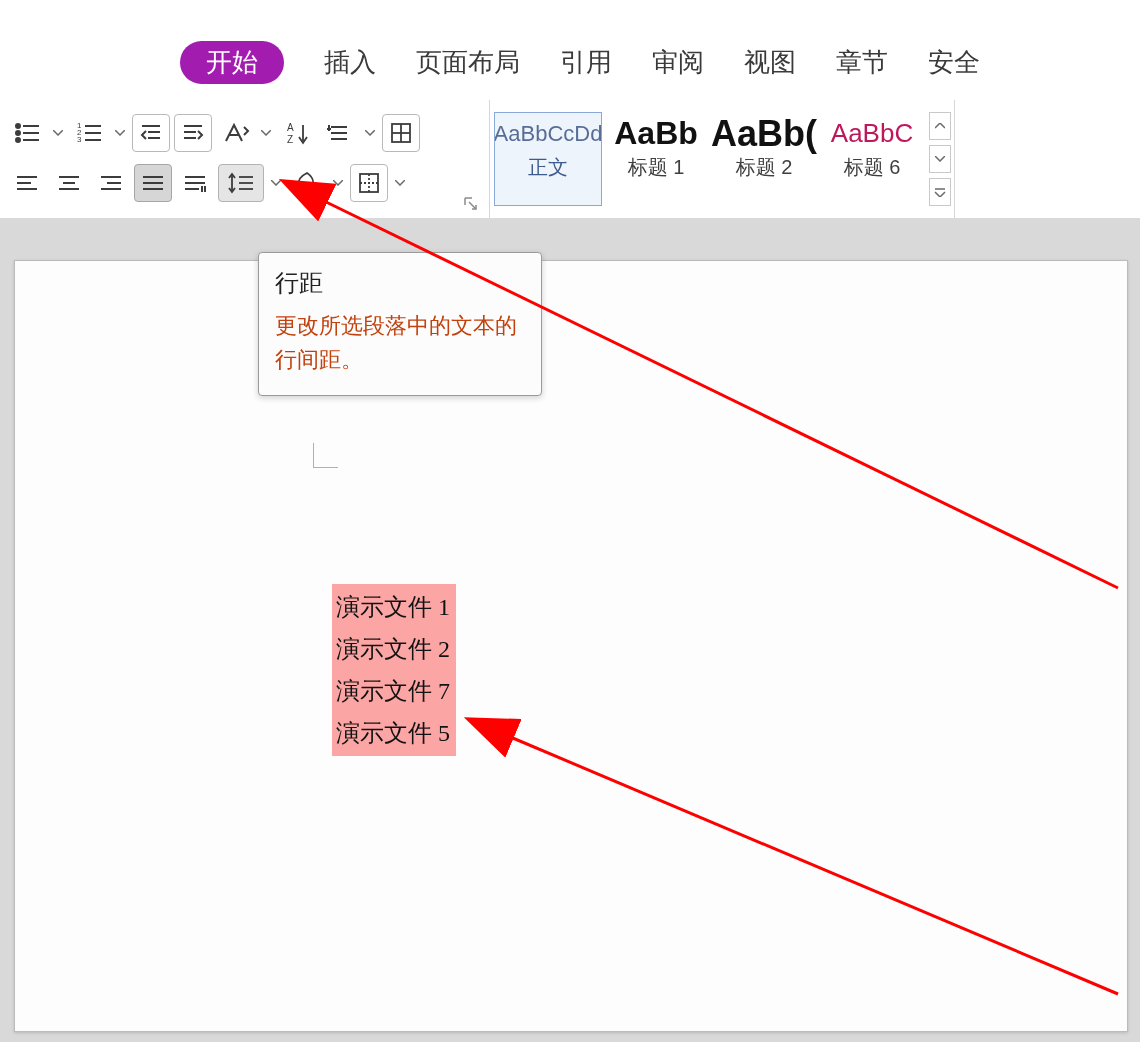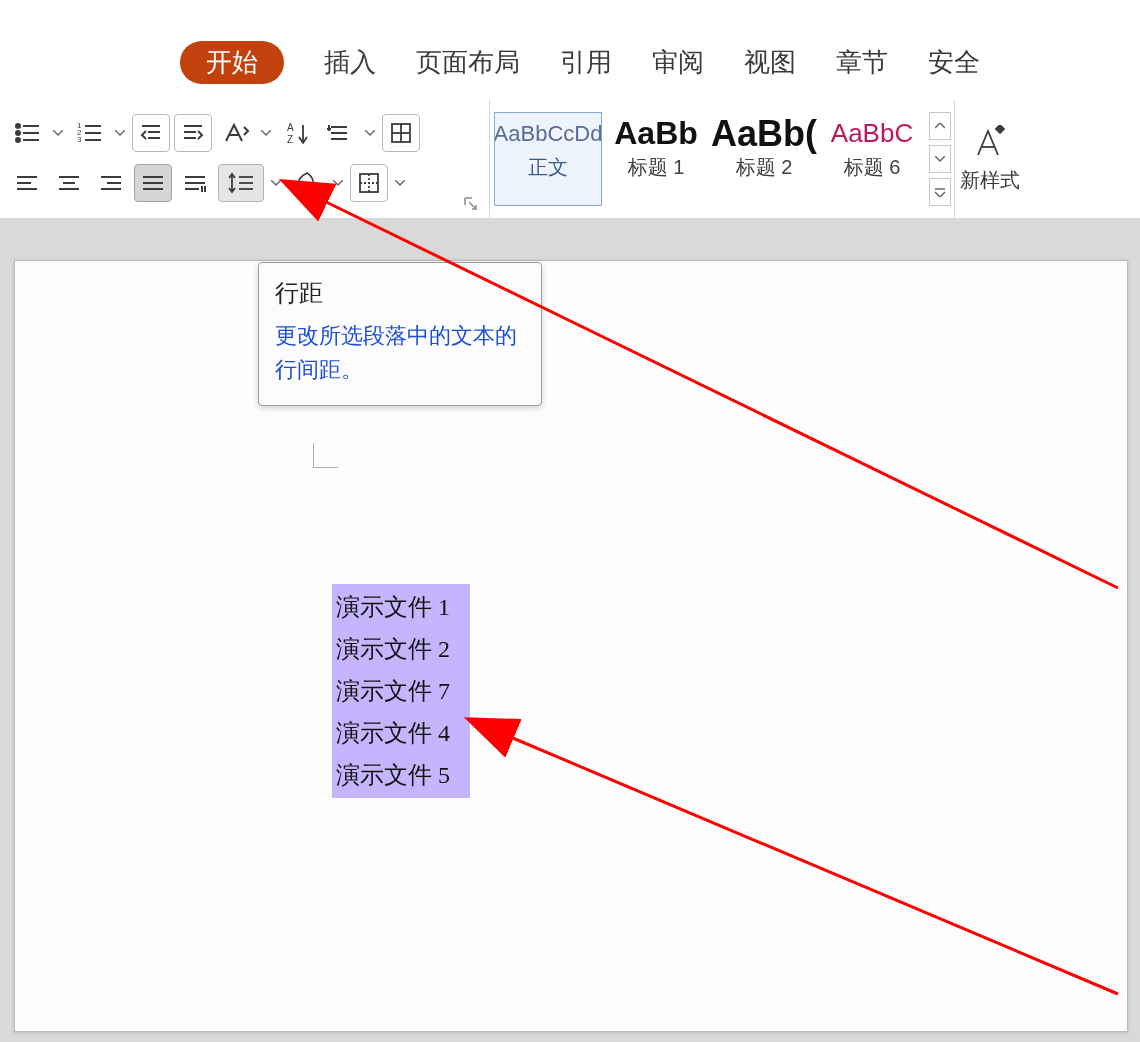--- a/index.html
+++ b/index.html
@@ -26,21 +26,21 @@
     padding-left: 180px;
     font-size: 26px;
     color: #3a3a3a;
     background: #fff;
   }
   .tabs .tab {
     cursor: pointer;
     white-space: nowrap;
   }
   .tabs .tab.active {
-    background: #c2410c;
+    background: #a21caf;
     color: #fff;
     border-radius: 22px;
     padding: 4px 26px;
   }
 
   
   .ribbon {
     position: absolute;
     top: 100px;
     left: 0;
@@ -220,50 +220,50 @@
     position: absolute;
     width: 24px;
     height: 24px;
     border: 0 solid #b0b0b0;
   }
   .corner.tl { top: 182px; left: 298px; border-left-width: 1px; border-bottom-width: 1px; }
 
   
   .tooltip {
     position: absolute;
-    top: 262px;
+    top: 252px;
     left: 258px;
     width: 284px;
     background: #fcfcfc;
     border: 1px solid #9b9b9b;
     border-radius: 4px;
     box-shadow: 0 2px 6px rgba(0,0,0,.18);
     padding: 14px 16px 18px;
     box-sizing: border-box;
   }
   .tooltip .title {
     font-size: 24px;
     color: #222;
     margin-bottom: 10px;
   }
   .tooltip .desc {
     font-size: 22px;
-    color: #1d4ed8;
+    color: #c2410c;
     line-height: 1.55;
   }
 
   
   .sel-text {
     position: absolute;
     top: 584px;
     left: 332px;
-    background: #c4b5fd;
+    background: #fca5a5;
     font-size: 24px;
     color: #121212;
-    padding: 2px 20px 2px 4px;
+    padding: 2px 6px 2px 4px;
   }
   .sel-text .line {
     line-height: 42px;
     font-family: "SimSun", serif;
     white-space: nowrap;
   }
 
   
   .arrows {
     position: absolute;
@@ -511,45 +511,36 @@
         </div>
       <div data-name="styles-more-button">
           <svg width="12" height="10">
             <line x1="1" y1="2" x2="11" y2="2" stroke="#6a6a6a" stroke-width="1.5"></line>
             <path d="M1 5 L6 10 L11 5" fill="none" stroke="#6a6a6a" stroke-width="1.5"></path>
           </svg>
         </div>
     </div>
   </div>
 
-  <div class="grp-newstyle" data-name="new-style-button">
-    <svg width="40" height="36" viewBox="0 0 40 36" data-name="new-style-icon" stroke="#3c3c3c" stroke-width="1.8" fill="none">
-      <path d="M8 30 L18 6 L28 30"></path>
-        <line x1="12" y1="22" x2="24" y2="22"></line>
-      <path d="M26 4 L30 0 L34 4 L30 8 Z" fill="#3c3c3c"></path>
-    </svg>
-    <div class="label" data-name="new-style-label">新样式</div>
-  </div>
 </div>
 
 <div class="doc-bg" data-name="document-background"></div>
 <div class="page" data-name="document-page">
   <div class="corner tl" data-name="page-margin-corner"></div>
 </div>
 
 <div class="tooltip" data-name="tooltip-line-spacing">
   <div class="title" data-name="tooltip-title">行距</div>
   <div class="desc" data-name="tooltip-description">更改所选段落中的文本的行间距。</div>
 </div>
 
 <div class="sel-text" data-name="selected-text-block">
   <div class="line" data-name="document-line">演示文件 1</div>
   <div class="line" data-name="document-line">演示文件 2</div>
   <div class="line" data-name="document-line">演示文件 7</div>
-  <div class="line" data-name="document-line">演示文件 4</div>
   <div class="line" data-name="document-line">演示文件 5</div>
 </div>
 
 <svg class="arrows" data-name="annotation-arrows" viewBox="0 0 1140 1042">
   <defs>
     <marker id="ah" markerWidth="18" markerHeight="14" refX="2" refY="7" orient="auto">
       <path d="M0 0 L18 7 L0 14 Z" fill="#ff0000"></path>
     </marker>
   </defs>
   <line x1="1118" y1="588" x2="322" y2="200" stroke="#ff0000" stroke-width="3" marker-end="url(#ah)"></line>

